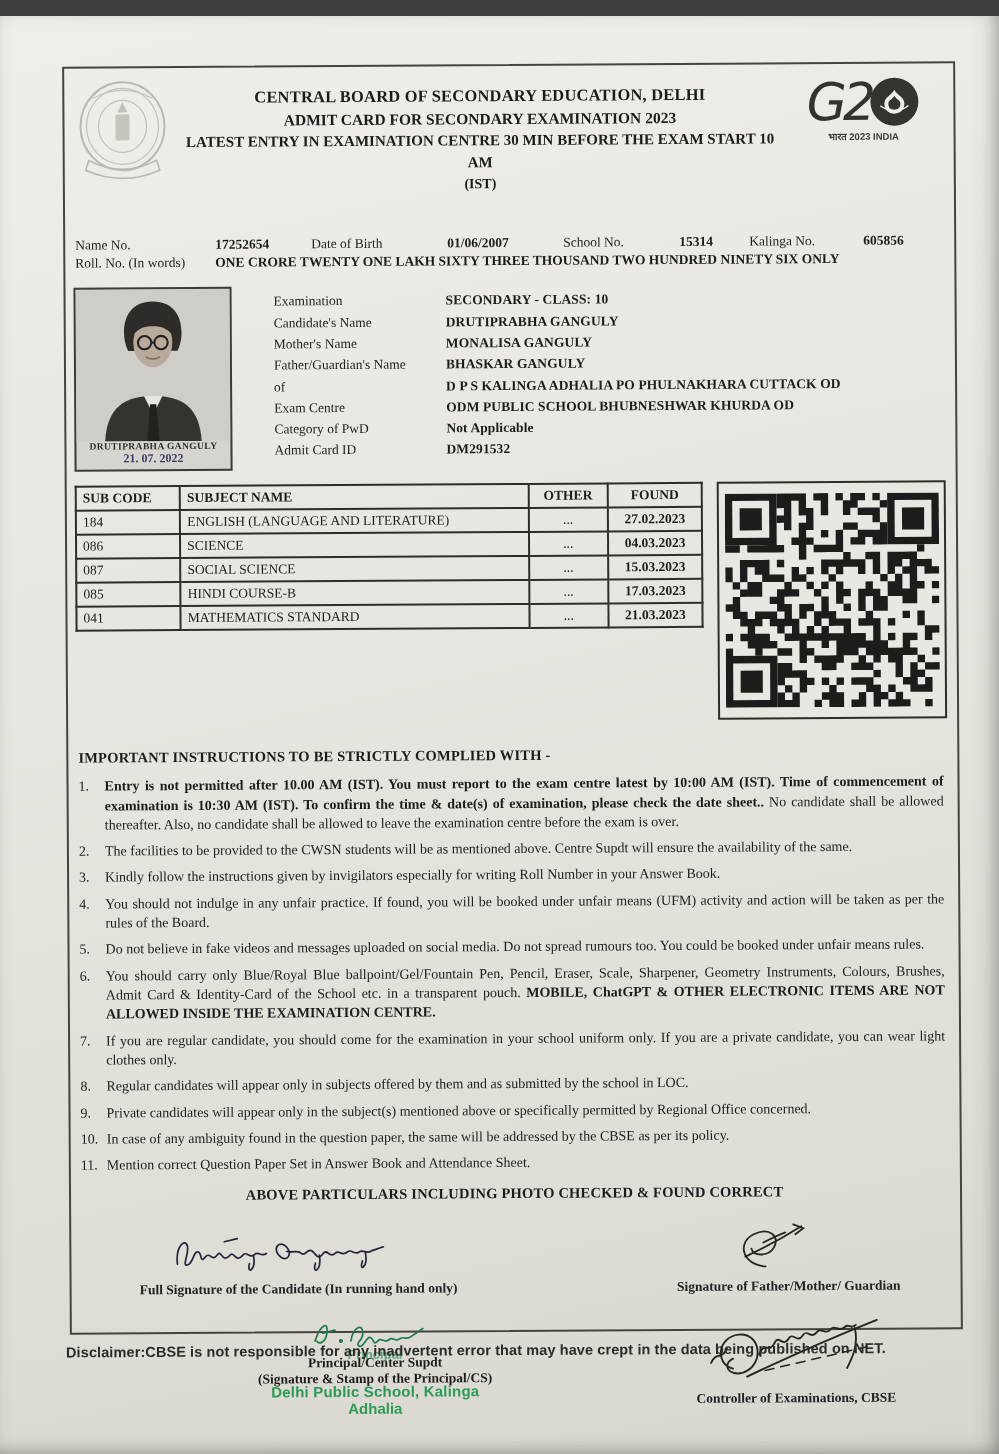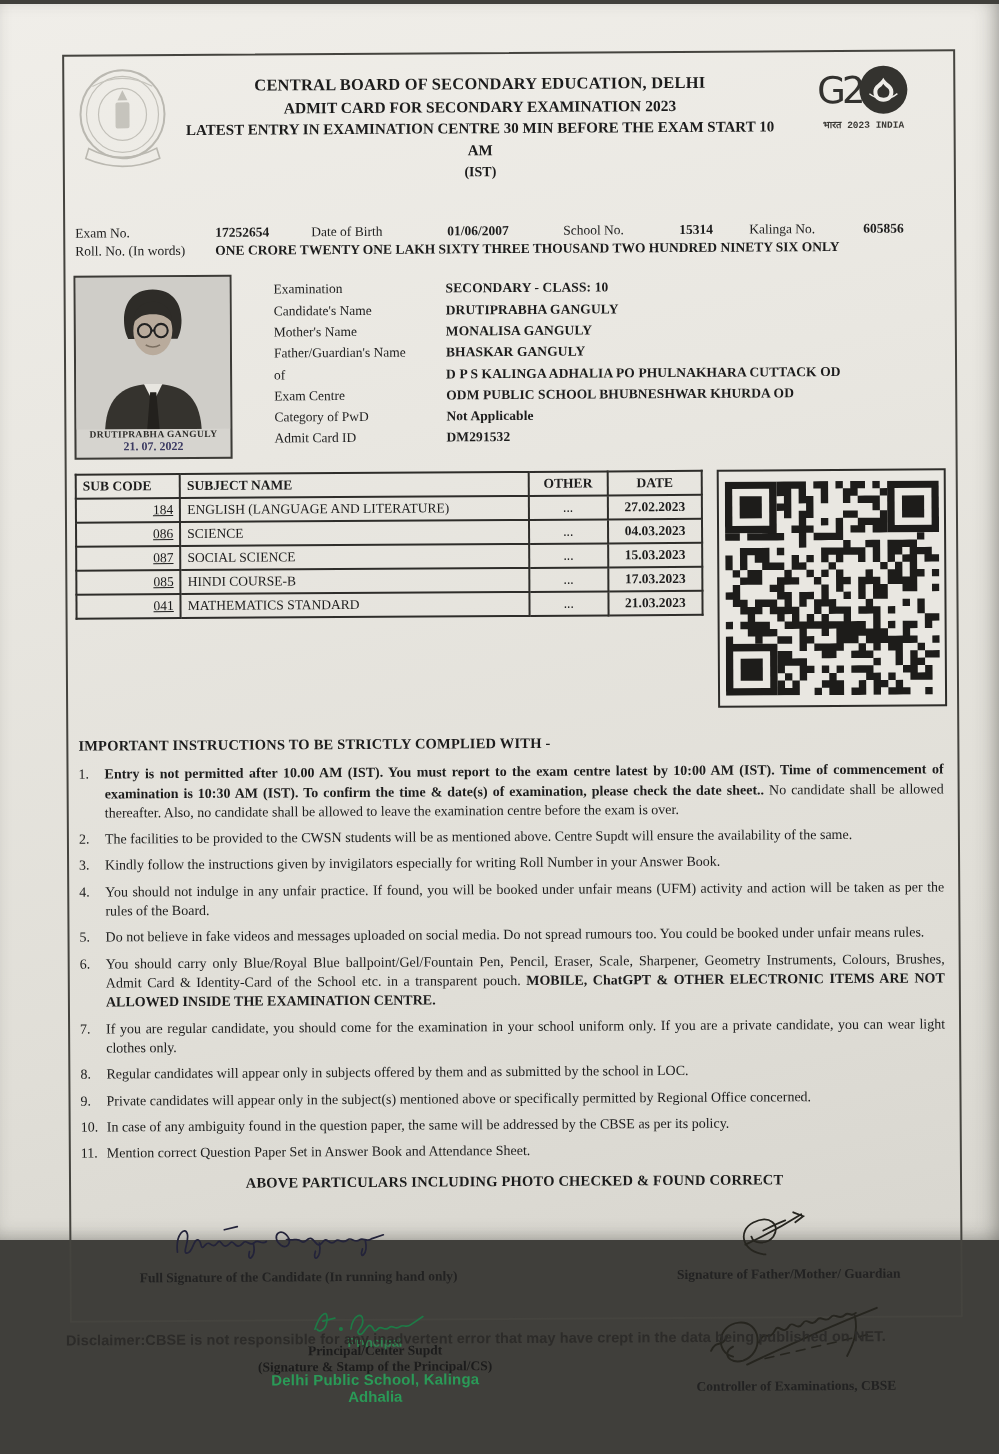--- a/index.html
+++ b/index.html
@@ -3,21 +3,21 @@
 <meta charset="utf-8">
 <style>
   html,body{margin:0;padding:0;}
   body{
     width:999px;height:1454px;position:relative;overflow:hidden;
     background:#403f3b;
     font-family:"Liberation Serif", serif;
     color:#1c1c1c;
   }
   .paper{
-    position:absolute;left:0;top:4px;width:999px;height:1236px;
+    position:absolute;left:0;top:16px;width:999px;height:1438px;
     background:linear-gradient(168deg,#f0eee9 0%,#e9e7e1 35%,#e0ded7 75%,#d8d6cf 100%);
     box-shadow:inset -14px 0 22px -12px rgba(60,60,55,.45), inset 0 -10px 18px -8px rgba(60,60,55,.35);
   }
   .doc{
     position:absolute;left:66px;top:48px;width:893px;height:1268px;
     border:2px solid #45443f;
     transform:rotate(-0.35deg);
     background:transparent;
     box-sizing:border-box;
     padding:6px 10px 0 8px;
@@ -25,23 +25,23 @@
   
   .header{display:flex;align-items:flex-start;}
   .seal{flex:0 0 104px;margin-top:4px;opacity:.75;}
   .titles{flex:1;text-align:center;padding-top:12px;line-height:1.45;}
   .t1{font-size:16.5px;font-weight:bold;letter-spacing:.2px;}
   .t2{font-size:15.5px;font-weight:bold;}
   .t3{font-size:15px;font-weight:bold;}
   .t4{font-size:14px;font-weight:bold;}
   .g20{flex:0 0 160px;text-align:center;padding-top:6px;}
   .g20-row{display:flex;align-items:center;justify-content:center;}
-  .g20-text{font-family:"DejaVu Sans",sans-serif;font-size:37px;font-weight:400;color:#33322f;letter-spacing:-4px;line-height:1;}
+  .g20-text{font-family:"DejaVu Sans",sans-serif;font-size:52px;font-weight:400;color:#33322f;letter-spacing:-4px;line-height:1;font-style:italic;}
   .g20-globe{width:52px;height:52px;margin-left:-4px;}
-  .g20-tag{font-size:9.5px;font-weight:bold;color:#3a3935;margin-top:2px;font-family:Liberation Mono, monospace;}
+  .g20-tag{font-size:9.5px;font-weight:bold;color:#3a3935;margin-top:2px;font-family:Liberation Sans, sans-serif;}
   
   .roll-row{display:flex;margin:14px 0 2px 2px;font-size:13.5px;align-items:baseline;}
   .roll-row .lbl{font-weight:normal;color:#222;}
   .roll-row .val{font-weight:bold;}
   .rw-l1{width:140px;} .rw-v1{width:96px;} .rw-l2{width:136px;} .rw-v2{width:116px;margin-top:27px;}
   .rw-l3{width:116px;} .rw-v3{width:70px;} .rw-l4{width:114px;} .rw-v4{flex:1;}
   .roll-words{display:flex;margin-left:2px;font-size:13.5px;}
   .roll-words .lbl{width:140px;}
   .roll-words .val{font-weight:bold;flex:1;}
   
@@ -58,21 +58,21 @@
   .det-row{display:flex;font-size:13.5px;line-height:1.58;}
   .det-label{width:172px;color:#222;}
   .det-value{flex:1;font-weight:bold;letter-spacing:.1px;}
   
   .mid{display:flex;align-items:flex-start;margin-top:14px;}
   table.subjects{border-collapse:collapse;font-size:13.5px;width:648px;}
   table.subjects th,table.subjects td{border:2px solid #2e2d2a;padding:3px 6px;}
   table.subjects th{font-weight:bold;text-align:left;}
   table.subjects th.c,table.subjects td.c{text-align:center;}
   table.subjects td.date{font-weight:bold;text-align:center;}
-  table.subjects td.code{text-align:right;text-decoration:underline;}
+  table.subjects td.code{text-align:left;}
   .qr-box{
     margin-left:14px;width:236px;height:238px;border:2.5px solid #2e2d2a;
     display:flex;align-items:center;justify-content:center;background:#e9e7e1;
     box-sizing:border-box;
   }
   
   .instr{margin-top:26px;margin-left:2px;}
   .instr-head{font-size:14.5px;font-weight:bold;letter-spacing:.2px;}
   ol.instr-list{margin:10px 0 0 0;padding:0;list-style:none;}
   ol.instr-list li{
@@ -142,21 +142,21 @@
             <path d="M26 14 c3 6 10 7 10 14 0 6 -4 10 -10 10 -6 0 -10 -4 -10 -10 0 -7 7 -8 10 -14z" fill="#efede8"></path>
             <path d="M26 20 c2 4 6 4 6 8 0 4 -2 6 -6 6 -4 0 -6 -2 -6 -6 0 -4 4 -4 6 -8z" fill="#34332f"></path>
             <path d="M12 30 q6 5 14 5 q8 0 14 -5" stroke="#efede8" stroke-width="1.4" fill="none"></path>
           </svg>
         </div>
         <div class="g20-tag">भारत 2023 INDIA</div>
       </div>
     </div>
 
     <div class="roll-row" id="roll-row">
-        <span class="lbl rw-l1">Exam No.</span>
+        <span class="lbl rw-l1">Name No.</span>
         <span class="val rw-v1">17252654</span>
         <span class="lbl rw-l2">Date of Birth</span>
         <span class="val rw-v2">01/06/2007</span>
         <span class="lbl rw-l3">School No.</span>
         <span class="val rw-v3">15314</span>
         <span class="lbl rw-l4">Kalinga No.</span>
         <span class="val rw-v4">605856</span>
       </div>
     <div class="roll-words">
       <span class="lbl">Roll. No. (In words)</span>
@@ -217,21 +217,21 @@
         </div>
     </div>
 
     <div class="mid">
       <table class="subjects">
         <thead>
             <tr id="subjects-head">
               <th>SUB CODE</th>
               <th>SUBJECT NAME</th>
               <th class="c">OTHER</th>
-              <th class="c">DATE</th>
+              <th class="c">FOUND</th>
             </tr>
           </thead>
         <tbody id="subjects-body">
             <tr>
               <td class="code">184</td>
               <td>ENGLISH (LANGUAGE AND LITERATURE)</td>
               <td class="c">...</td>
               <td class="date">27.02.2023</td>
             </tr>
             <tr>

